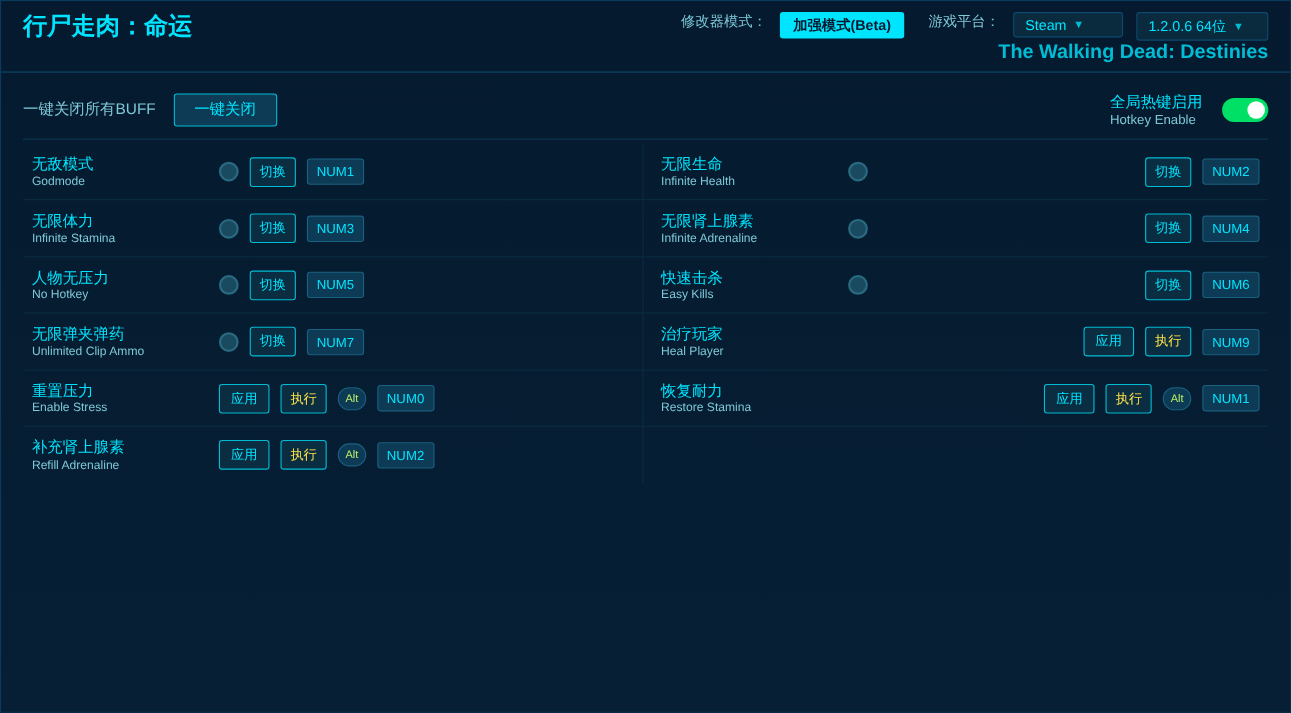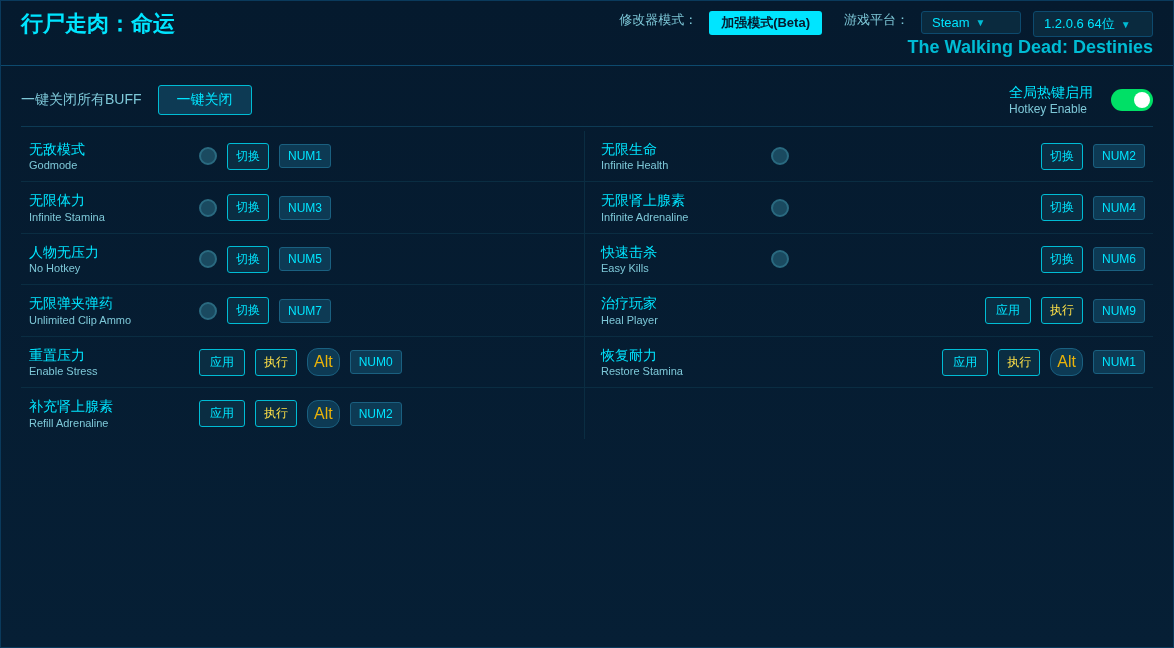--- a/index.html
+++ b/index.html
@@ -229,22 +229,22 @@
       border: 1px solid #1a6080;
       color: #00e5ff;
       font-size: 12px;
       padding: 4px 8px;
       border-radius: 3px;
       white-space: nowrap;
     }
     .key-badge-alt {
       background: #0d3a54;
       border: 1px solid #1a6080;
-      color: #eab308;
-      font-size: 16px;
+      color: #bef264;
+      font-size: 10px;
       padding: 4px 6px;
       border-radius: 11px;
       white-space: nowrap;
     }
 
     
     .grid-row {
       display: flex;
       border-bottom: 1px solid #0a2d42;
     }

